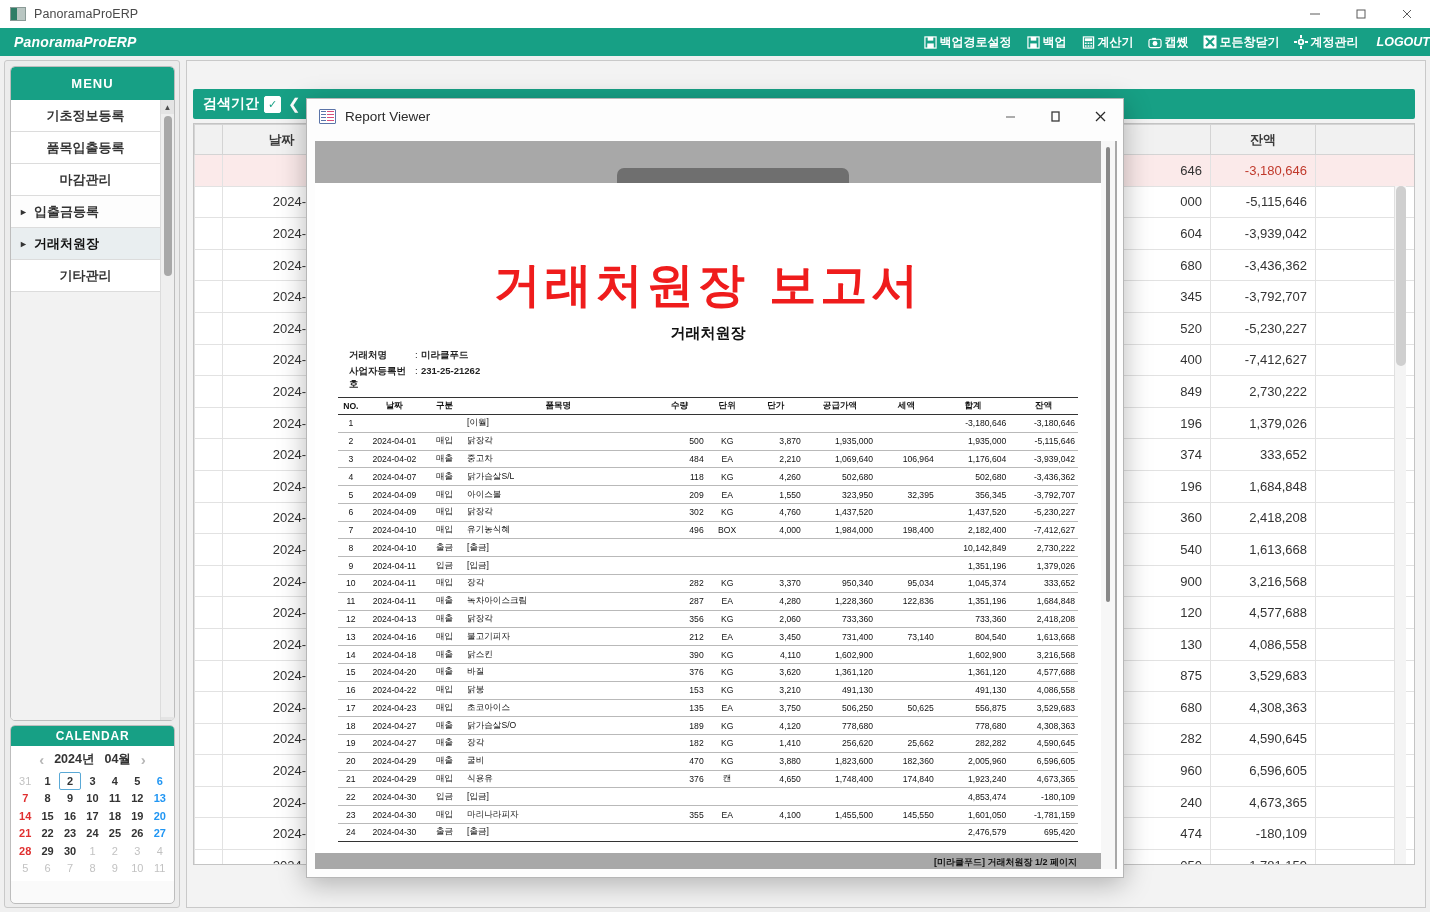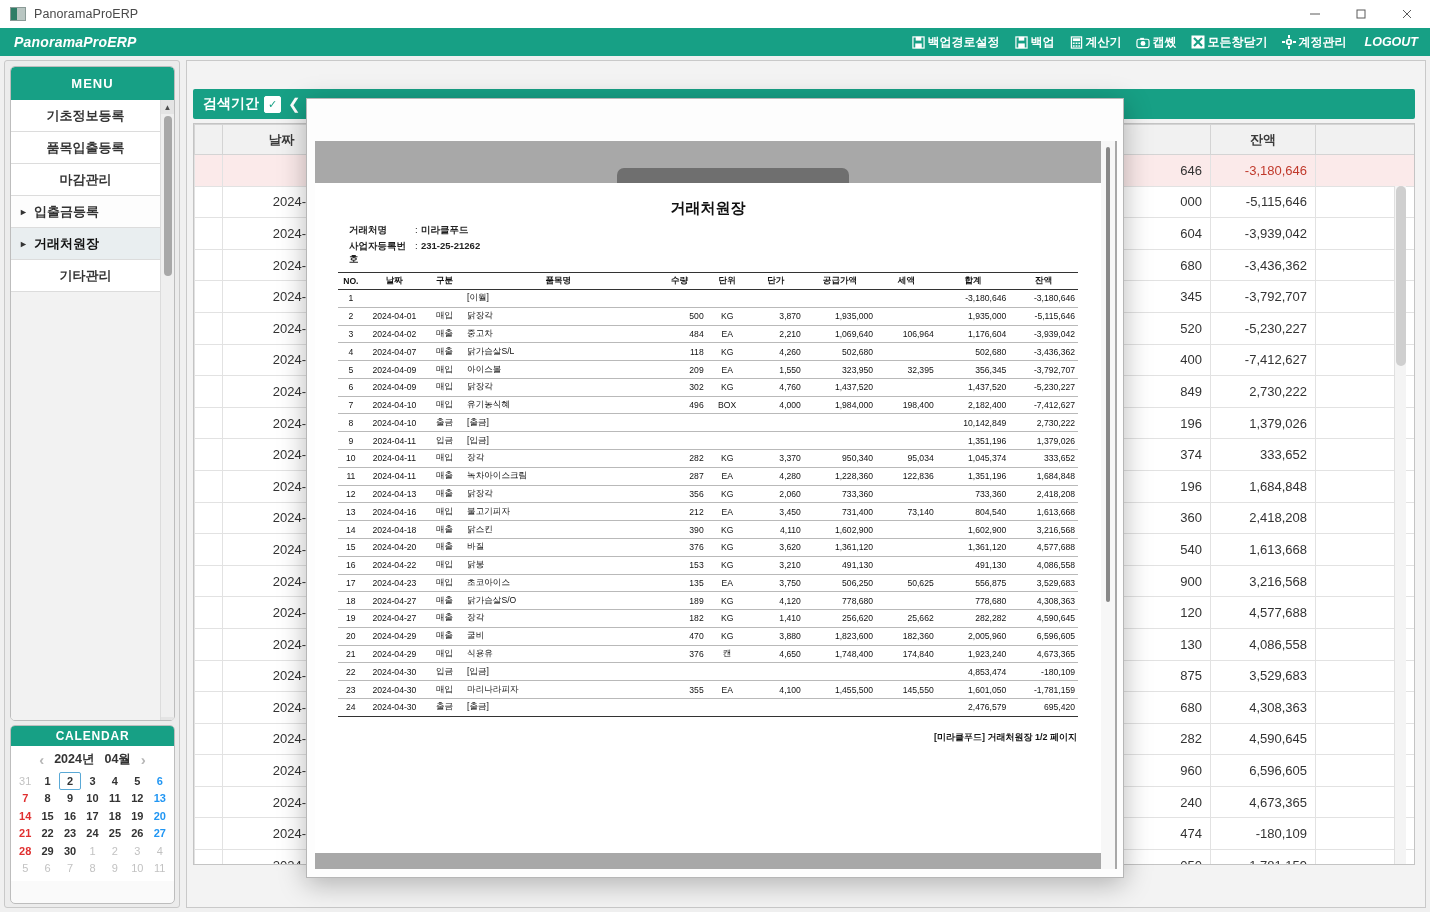--- a/index.html
+++ b/index.html
@@ -32,21 +32,21 @@
 
   
   .erp-topbar {
     position: absolute; left: 0; top: 28px; width: 1430px; height: 28px;
     background: #17a085; display: flex; align-items: center;
   }
   .erp-brand {
     font-style: italic; font-weight: bold; color: #ffffff; font-size: 14px;
     margin-left: 14px; letter-spacing: .2px;
   }
-  .erp-menu { margin-left: auto; display: flex; align-items: center; gap: 14px; padding-right: 12px; }
+  .erp-menu { margin-left: auto; display: flex; align-items: center; gap: 14px; }
   .erp-menu-item {
     display: flex; align-items: center; gap: 2px;
     color: #ffffff; font-size: 12px; font-weight: bold; white-space: nowrap;
   }
   .erp-menu-item .mi-ico { display: inline-flex; width: 15px; height: 15px; align-items: center; justify-content: center; }
   .erp-logout { font-style: italic; font-weight: bold; color:#fff; font-size: 12.5px; margin-left: 4px;}
 
   
   .erp-body { position: absolute; left: 0; top: 56px; width: 1430px; height: 856px; background: #f0f0f0; }
 
@@ -666,20 +666,42 @@
             </tr>
           </tbody>
       </table>
       <div class="grid-vscroll">
         <div class="gthumb"></div>
       </div>
     </div>
   </div>
 
   <div class="dialog">
+    <div class="dlg-titlebar">
+      <div class="dlg-icon"></div>
+      <div class="dlg-title">Report Viewer</div>
+      <div class="dlg-btns">
+        <div class="dlg-btn">
+          <svg width="13" height="13" viewBox="0 0 13 13">
+              <line x1="2" y1="7" x2="11" y2="7" stroke="#6a6a6a" stroke-width="1.1"></line>
+            </svg>
+        </div>
+        <div class="dlg-btn">
+          <svg width="13" height="13" viewBox="0 0 13 13">
+              <rect x="3" y="2" width="7" height="9" fill="none" stroke="#3a3a3a" stroke-width="1.3"></rect>
+            </svg>
+        </div>
+        <div class="dlg-btn">
+          <svg width="15" height="15" viewBox="0 0 15 15">
+              <line x1="3" y1="3" x2="12" y2="12" stroke="#2a2a2a" stroke-width="1.3"></line>
+              <line x1="12" y1="3" x2="3" y2="12" stroke="#2a2a2a" stroke-width="1.3"></line>
+            </svg>
+        </div>
+      </div>
+    </div>
 
     <div class="dlg-canvas">
 
       <div class="report-toolbar">
         <div class="rt-icon">
           <svg width="22" height="22" viewBox="0 0 22 22">
               <rect x="2.5" y="2.5" width="17" height="17" fill="none" stroke="#e8e8e8" stroke-width="1.5"></rect>
               <rect x="6.5" y="2.5" width="9" height="6" fill="none" stroke="#e8e8e8" stroke-width="1.5"></rect>
               <rect x="6" y="12" width="10" height="7.5" fill="none" stroke="#e8e8e8" stroke-width="1.5"></rect>
             </svg>
@@ -708,20 +730,21 @@
         </div>
         <div class="rt-sep"></div>
         <div class="rt-icon">
           <svg width="24" height="24" viewBox="0 0 24 24">
               <path d="M7 20 C9 13 11 7 13 4 C14.5 8 12 13 9.5 16 C13 13 17 11.5 20 12" fill="none" stroke="#e0e0e0" stroke-width="1.4" stroke-linecap="round"></path>
             </svg>
         </div>
       </div>
 
       <div class="report-page">
+        <div class="rp-title">거래처원장 보고서</div>
         <div class="rp-subtitle">거래처원장</div>
         <div class="rp-meta">
           <div class="rp-meta-row">
             <span class="rp-meta-label">거래처명</span>
             <span class="rp-meta-sep">:</span>
             <span class="rp-meta-value">미라클푸드</span>
           </div>
           <div class="rp-meta-row">
             <span class="rp-meta-label">사업자등록번호</span>
             <span class="rp-meta-sep">:</span>

